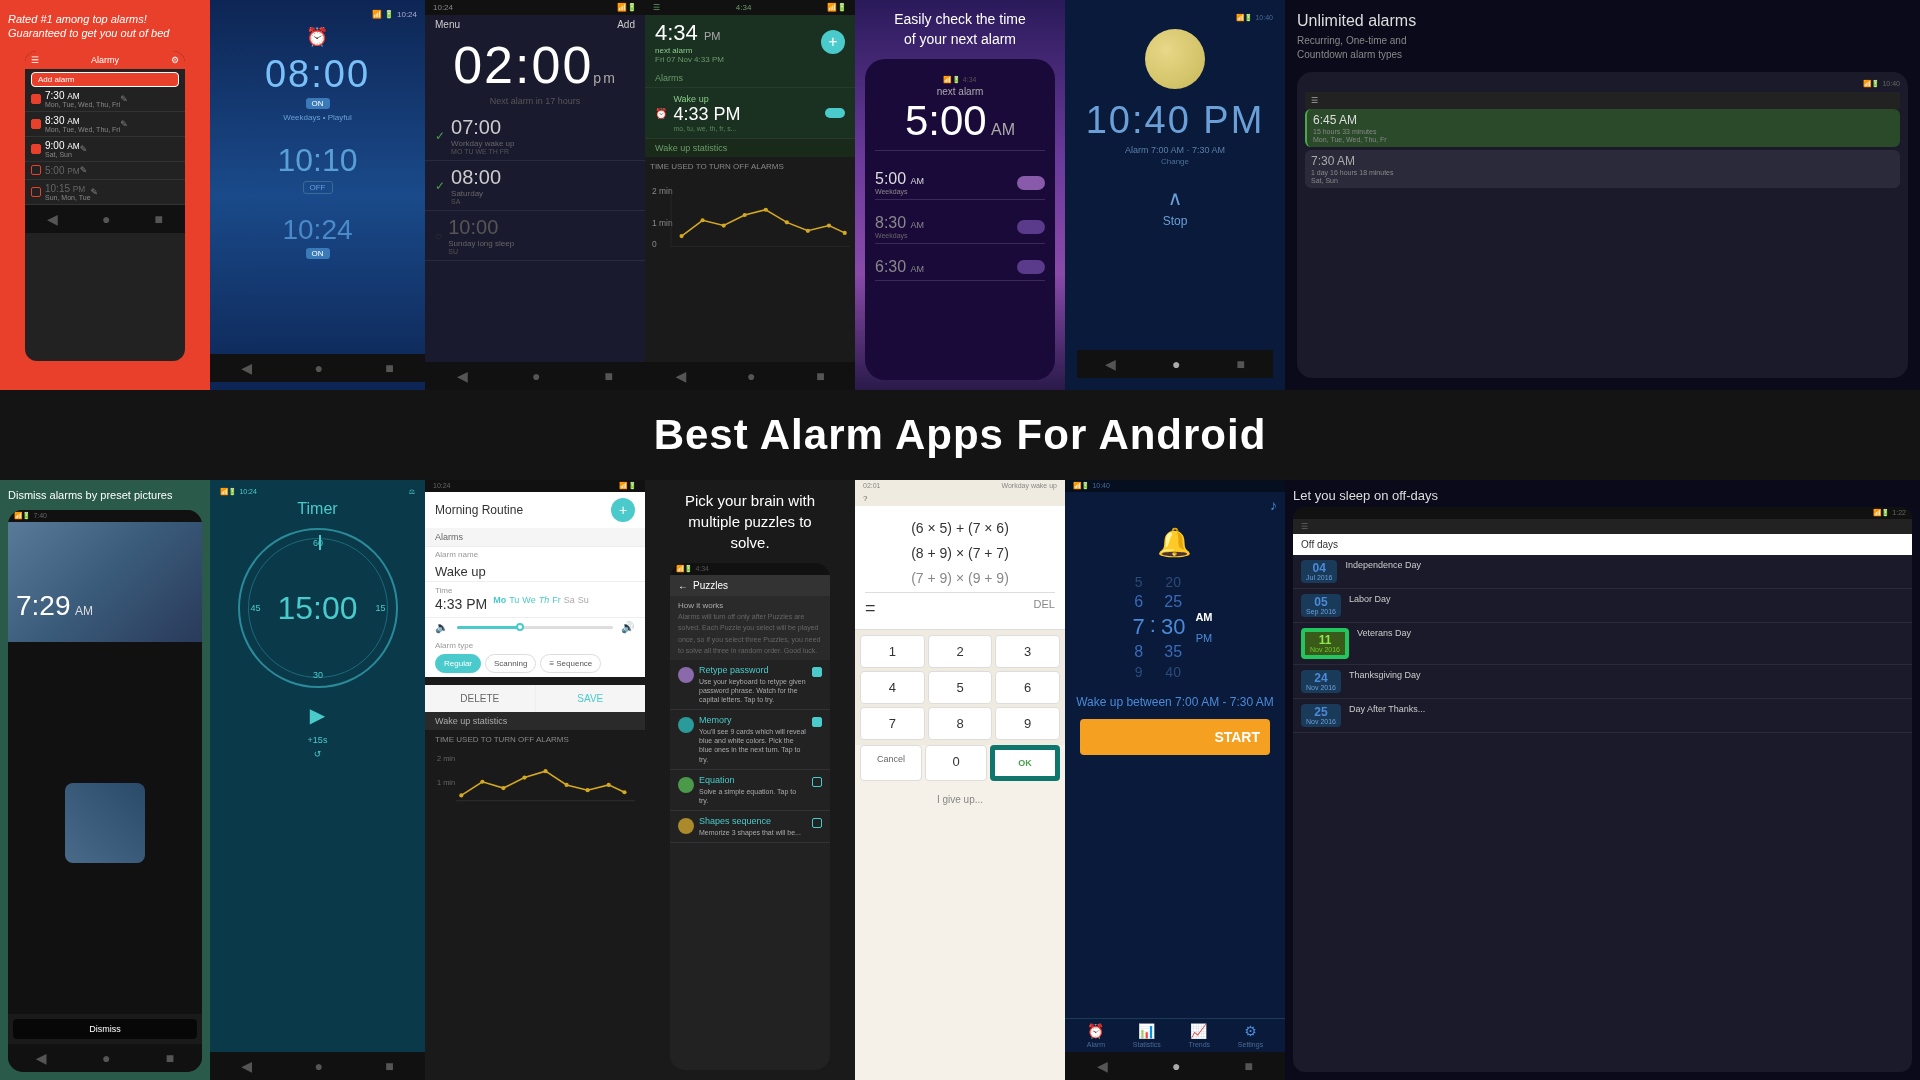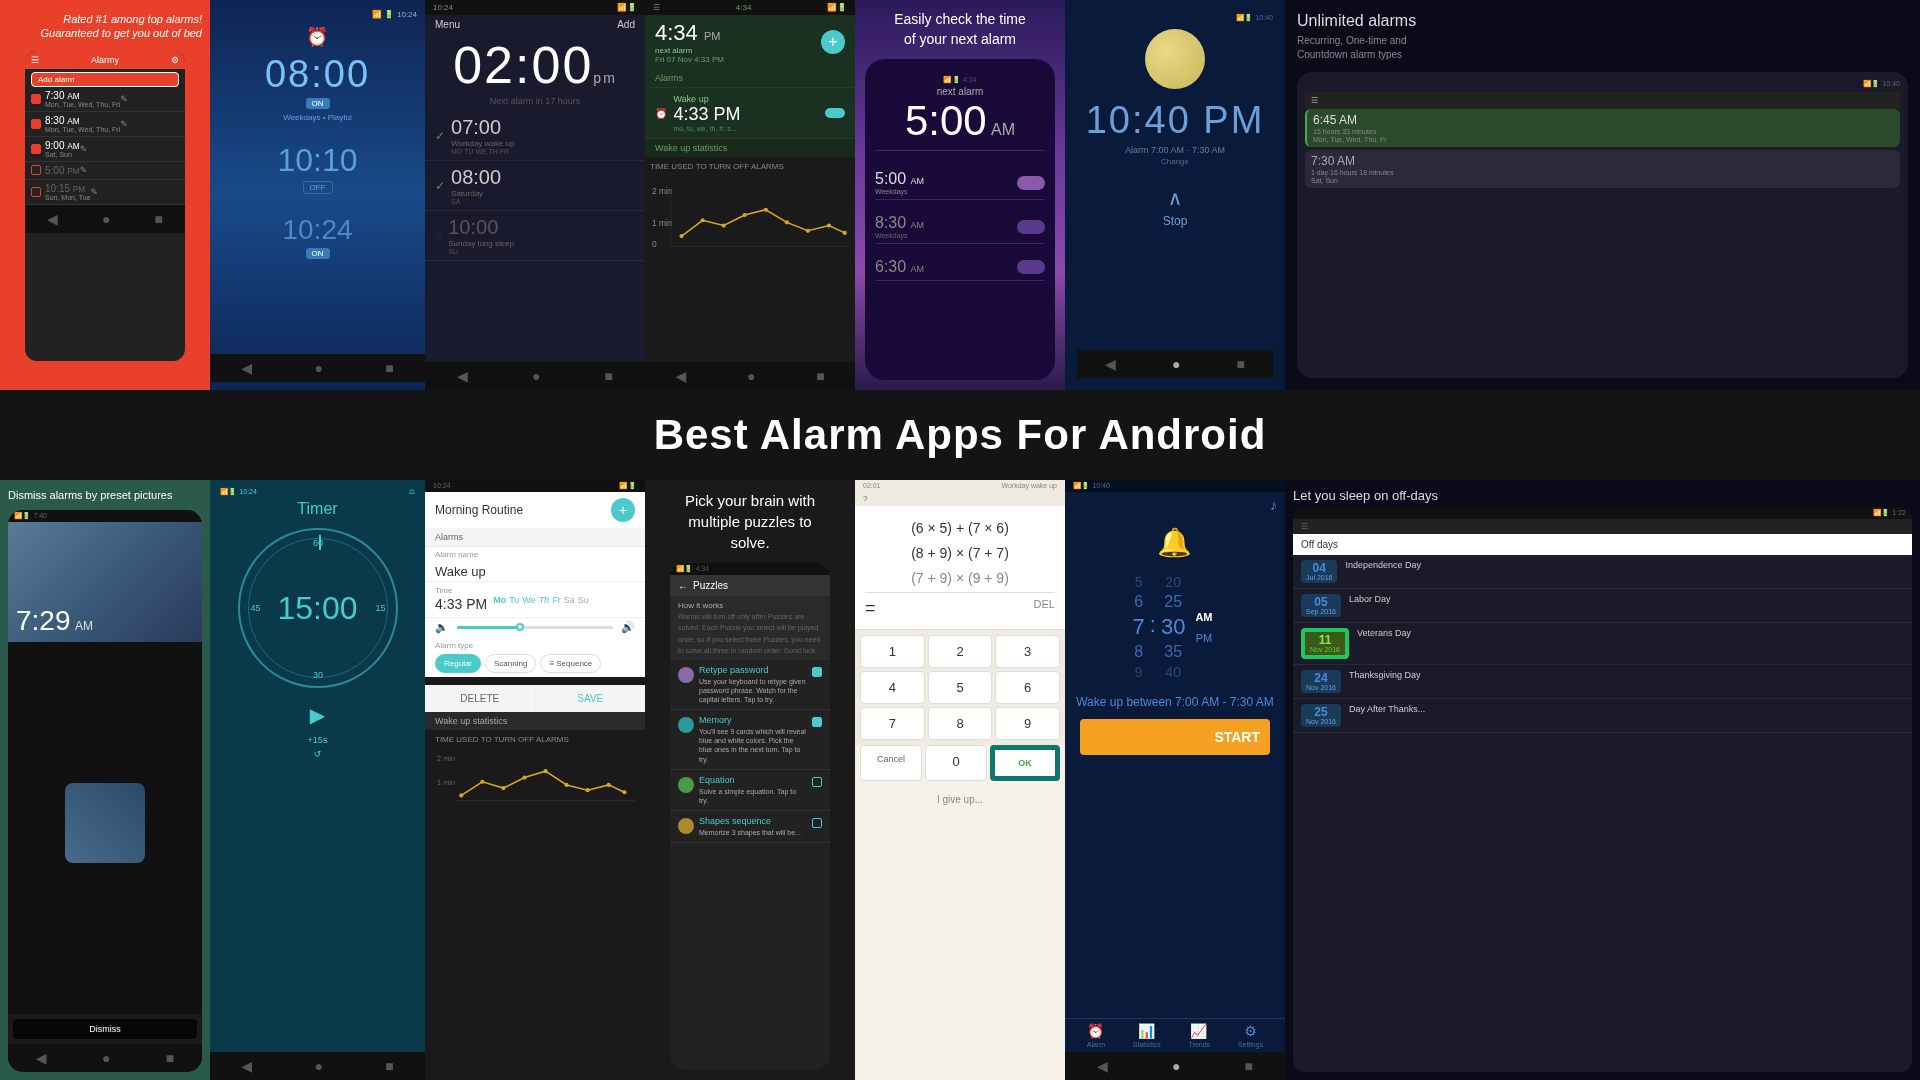--- a/index.html
+++ b/index.html
@@ -63,21 +63,21 @@
       display: flex;
       flex-direction: column;
       align-items: center;
       padding: 12px 8px 0;
     }
 
     .cell-t1 .tagline {
       font-size: 11px;
       color: #fff;
       font-style: italic;
-      text-align: right;
+      text-align: left;
       margin-bottom: 4px;
       line-height: 1.3;
     }
 
     .cell-t1 .phone-mock {
       width: 160px;
       height: 310px;
       background: #222;
       border-radius: 12px;
       overflow: hidden;
@@ -1473,21 +1473,21 @@
   <div class="bottom-row">
 
     <div class="cell-b1 phone-cell">
       <div class="b1-dismiss-text">Dismiss alarms by preset pictures</div>
       <div class="b1-phone-mock">
         <div class="b1-status-bar">
           <span>📶🔋 7:40</span>
         </div>
         <div class="b1-image-area">
           <div style="position:absolute;top:0;left:0;width:100%;height:100%;background:linear-gradient(135deg,#5a7a9a,#3a5a7a,#2a3a5a);"></div>
-          <div style="position:absolute;bottom:5px;left:8px;">
+          <div style="position:absolute;bottom:20px;left:8px;">
             <span style="font-size:28px;color:#fff;font-weight:300;">7:29</span>
             <span style="font-size:12px;color:#ddd;"> AM</span>
           </div>
         </div>
         <div style="flex:1;background:#111;display:flex;flex-direction:column;align-items:center;justify-content:center;padding:10px;">
           <div style="width:80px;height:80px;background:linear-gradient(45deg,#4a6a8a,#2a4a6a);border-radius:8px;margin-bottom:10px;"></div>
         </div>
         <div class="b1-dismiss-btn">Dismiss</div>
         <div class="nav-bar">
           <span class="nav-btn">◀</span>

